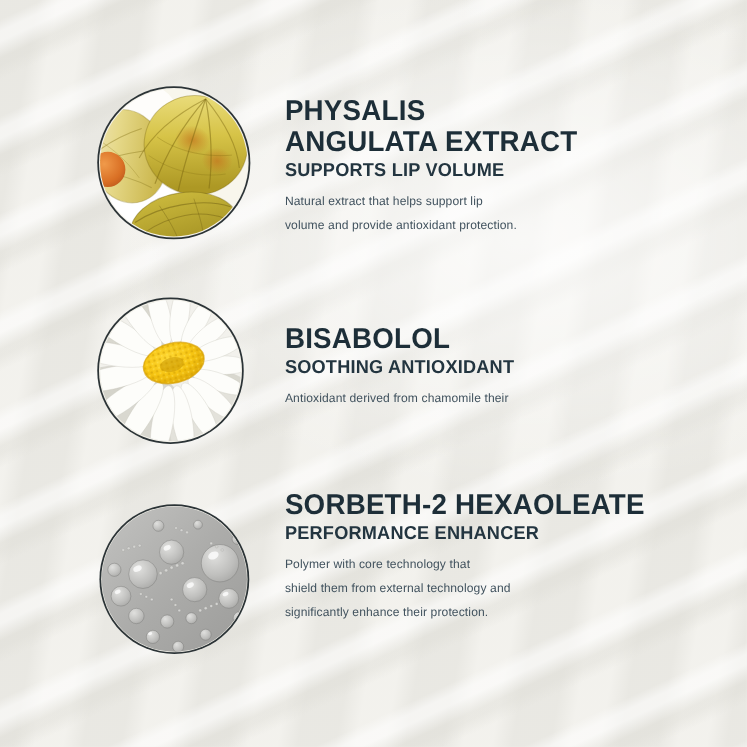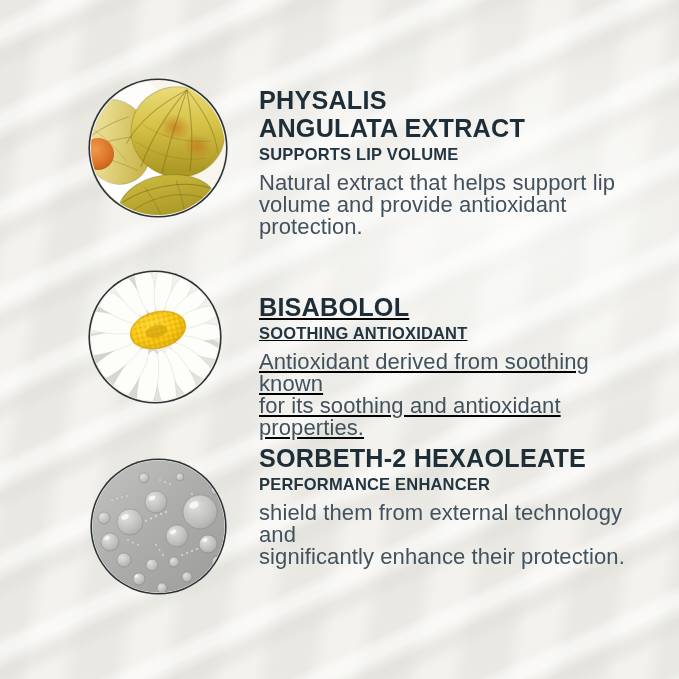--- a/index.html
+++ b/index.html
@@ -27,42 +27,42 @@
     overflow:hidden;
     box-shadow:0 0 0 1.6px #2b3336;
     background:#f4f2ea;
   }
   .circle svg{display:block;width:100%;height:100%;}
   .c1{left:90px;top:80px;width:136px;height:136px;}
   .c2{left:90px;top:272px;width:130px;height:130px;}
   .c3{left:92px;top:460px;width:133px;height:133px;}
   .textblock{position:absolute;left:259px;width:378px;}
   .t1{top:86px;}
-  .t2{top:293px;text-decoration:underline;}
+  .t2{top:293px;}
   .t3{top:444px;}
   .title{
     margin:0;
     font-size:26px;line-height:28px;
     font-weight:700;
     color:#1d2e38;
     letter-spacing:.2px;
     transform:scaleX(.97);transform-origin:left top;
   }
   .title span{display:block;}
   .subtitle{
     margin:3px 0 0 0;
     font-size:17px;line-height:20px;
     font-weight:700;
     color:#233540;
     letter-spacing:.2px;
     transform:scaleX(.97);transform-origin:left top;
   }
   .body{
     margin:7px 0 0 0;
-    font-size:22px;line-height:22px;
+    font-size:11px;line-height:22px;
     font-weight:400;
     color:#41525e;
     letter-spacing:.1px;
   }
   .body span{display:block;}
 </style>
 </head>
 <body>
 
 <div class="canvas">
@@ -205,22 +205,21 @@
       </g>
     </svg>
   </div>
 
   <div class="textblock t2">
     <h2 class="title">
         <span>BISABOLOL</span>
       </h2>
     <p class="subtitle">SOOTHING ANTIOXIDANT</p>
     <p class="body">
-        <span>Antioxidant derived from soothing known</span>
-        <span>for its soothing and antioxidant properties.</span>
+        <span>Antioxidant derived from chamomile their</span>
       </p>
   </div>
 
   <div class="circle c3">
     <svg viewBox="0 0 133 133">
       <defs>
         <clipPath id="bclip">
             <circle cx="66.5" cy="66.5" r="66"></circle>
           </clipPath>
         <linearGradient id="bbg" x1="0" y1="0" x2="1" y2="1">
@@ -296,18 +295,19 @@
       </g>
     </svg>
   </div>
 
   <div class="textblock t3">
     <h2 class="title">
         <span>SORBETH-2 HEXAOLEATE</span>
       </h2>
     <p class="subtitle">PERFORMANCE ENHANCER</p>
     <p class="body">
+        <span>Polymer with core technology that</span>
         <span>shield them from external technology and</span>
         <span>significantly enhance their protection.</span>
       </p>
   </div>
 
 </div>
 
 </body></html>

